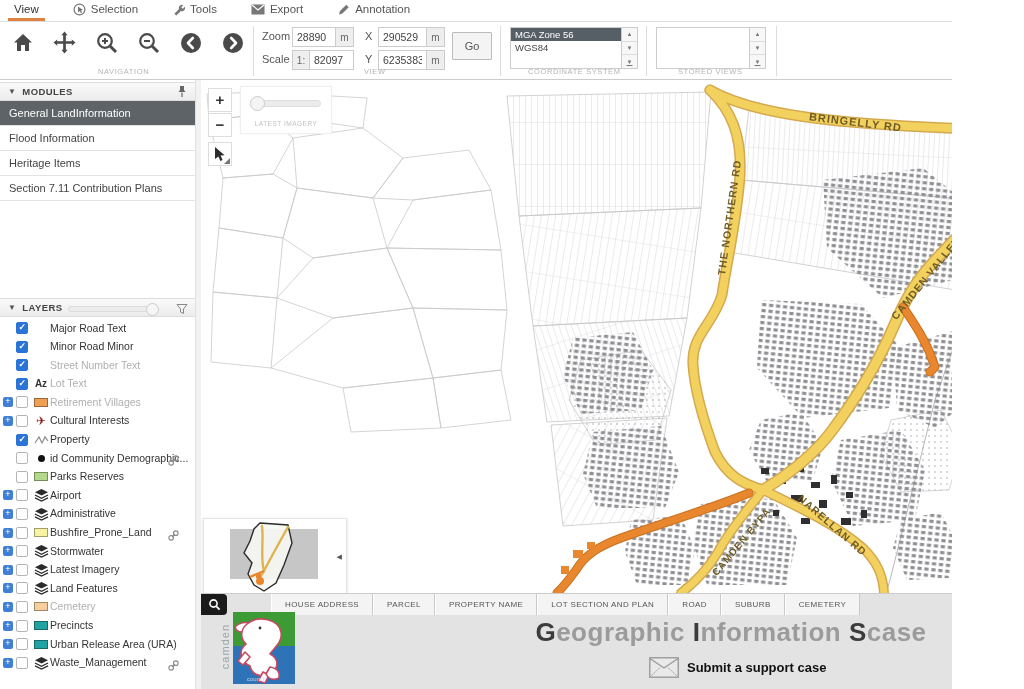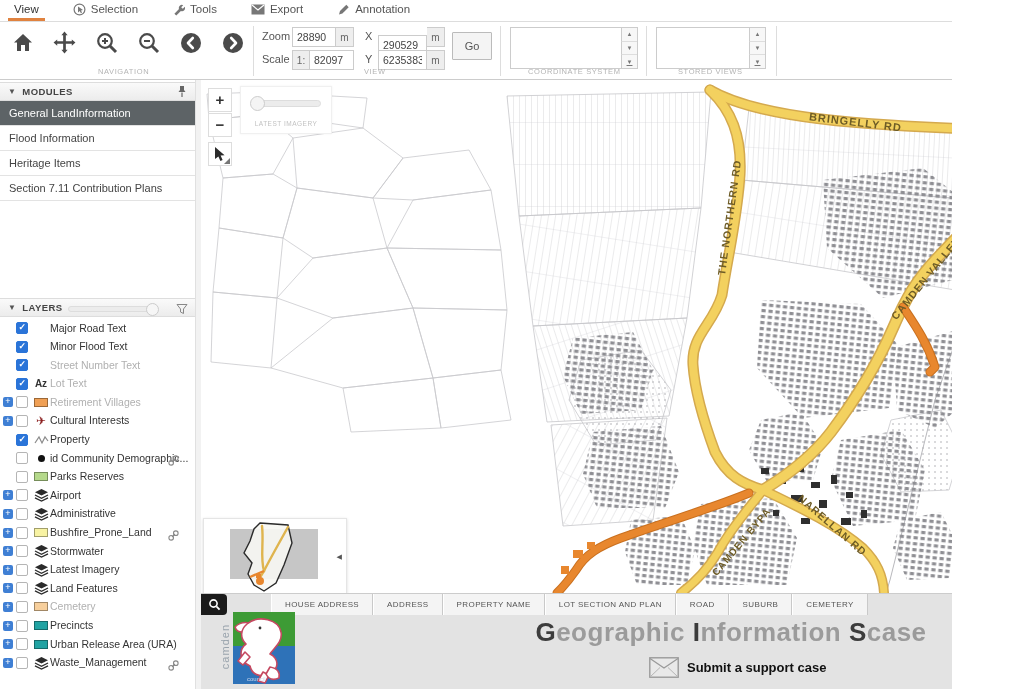--- a/index.html
+++ b/index.html
@@ -205,30 +205,34 @@
     <div class="tsep" style="left:253px;"></div>
 
     <div class="tlabel" style="left:262px; top:8px;">Zoom</div>
     <input class="tinput" style="left: 292px; top: 5px; width: 44px;" value="28890">
     <div class="tchip" style="left:336px; top:5px; width:18px;">m</div>
     <div class="tlabel" style="left:262px; top:31px;">Scale</div>
     <div class="tchip" style="left:292px; top:28px; width:18px; border-left:1px solid #ccc;">1:</div>
     <input class="tinput" style="left: 310px; top: 28px; width: 44px; border-left: none;" value="82097">
 
     <div class="tlabel" style="left:365px; top:8px;">X</div>
-    <input class="tinput" style="left: 378px; top: 5px; width: 49px; margin-top: 8px;" value="290529">
+    <input class="tinput" style="left: 378px; top: 5px; width: 49px;" value="290529">
     <div class="tchip" style="left:427px; top:5px; width:18px;">m</div>
     <div class="tlabel" style="left:365px; top:31px;">Y</div>
     <input class="tinput" style="left: 378px; top: 28px; width: 49px;" value="6235383">
     <div class="tchip" style="left:427px; top:28px; width:18px;">m</div>
     <button class="go-btn">Go</button>
     <div class="caption" style="left:364px; top:45px;">VIEW</div>
     <div class="tsep" style="left:500px;"></div>
 
     <div class="listbox" style="left:510px; width:128px;">
+      <div class="opts">
+        <div class="lopt sel">MGA Zone 56</div>
+        <div class="lopt">WGS84</div>
+      </div>
       <div class="spin">
         <span>▲</span>
         <span>▼</span>
         <span style="text-decoration:underline;">▼</span>
       </div>
     </div>
     <div class="caption" style="left:528px; top:45px;">COORDINATE SYSTEM</div>
     <div class="tsep" style="left:646px;"></div>
 
     <div class="listbox" style="left:656px; width:110px;">
@@ -273,21 +277,21 @@
           </svg>
       </span>
     </div>
     <div id="layers-list">
         <div class="layer-row">
           <span class="cb on"></span>
           <span class="llabel">Major Road Text</span>
         </div>
         <div class="layer-row">
           <span class="cb on"></span>
-          <span class="llabel">Minor Flood Text</span>
+          <span class="llabel">Minor Road Minor</span>
         </div>
         <div class="layer-row">
           <span class="cb on"></span>
           <span class="llabel muted">Street Number Text</span>
         </div>
         <div class="layer-row">
           <span class="cb on"></span>
           <span class="licon">
             <span class="az">Az</span>
           </span>
@@ -621,21 +625,21 @@
 
   <div class="tabbar">
     <div class="search-chip">
       <svg width="13" height="13" viewBox="0 0 13 13">
           <circle cx="5.5" cy="5.5" r="3.6" fill="none" stroke="#fff" stroke-width="1.6"></circle>
           <line x1="8.4" y1="8.4" x2="11.6" y2="11.6" stroke="#fff" stroke-width="1.8"></line>
         </svg>
     </div>
     <div id="tabs" style="display:flex;">
         <div class="tab">HOUSE ADDRESS</div>
-        <div class="tab">ADDRESS</div>
+        <div class="tab">PARCEL</div>
         <div class="tab">PROPERTY NAME</div>
         <div class="tab">LOT SECTION AND PLAN</div>
         <div class="tab">ROAD</div>
         <div class="tab">SUBURB</div>
         <div class="tab">CEMETERY</div>
       </div>
   </div>
 
   <div class="footer">
     <div class="logo-wrap">

